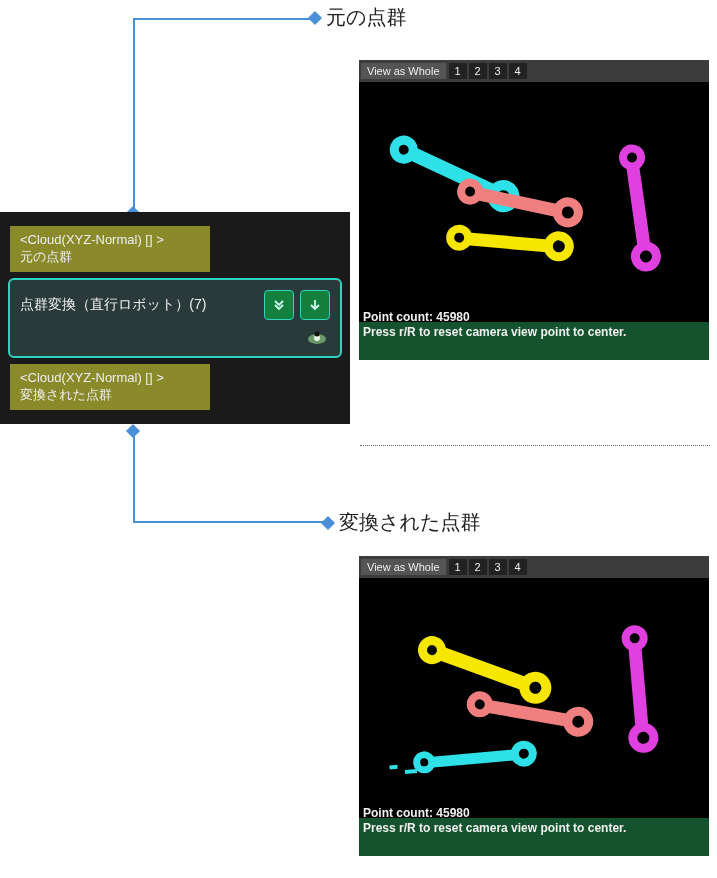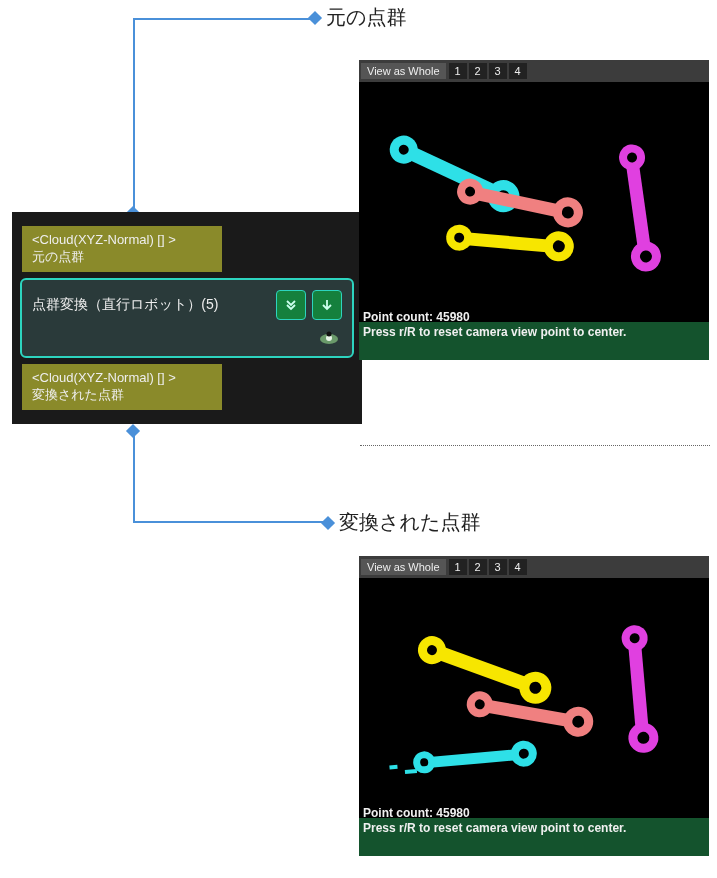--- a/index.html
+++ b/index.html
@@ -26,21 +26,21 @@
     transform: rotate(45deg);
   }
   .connector {
     position: absolute;
     border-color: #4A90D9;
     border-style: solid;
   }
   
   .node-block {
     position: absolute;
-    left: 12px;
+    left: 0px;
     top: 212px;
     width: 350px;
     background: #1a1a1a;
     padding: 10px 0 10px 0;
   }
   .port {
     background: #8a8a2a;
     color: #eee;
     font-size: 13px;
     padding: 6px 10px;
@@ -162,21 +162,21 @@
 
 <div class="conn-diamond" style="left:128px; top:208px;"></div>
 
 <div class="node-block">
   <div class="port">
     <div>&lt;Cloud(XYZ-Normal) [] &gt;</div>
     <div>元の点群</div>
   </div>
   <div class="node-main">
     <div class="node-main-row">
-      <span>点群変換（直行ロボット）(5)</span>
+      <span>点群変換（直行ロボット）(7)</span>
       <div class="node-btns">
         <div class="node-btn">
           <svg width="14" height="14" viewBox="0 0 14 14">
             <path d="M3 3 L7 7 L11 3" stroke="#cfe" stroke-width="1.8" fill="none"></path>
             <path d="M3 7 L7 11 L11 7" stroke="#cfe" stroke-width="1.8" fill="none"></path>
           </svg>
         </div>
         <div class="node-btn">
           <svg width="14" height="14" viewBox="0 0 14 14">
             <path d="M7 2 L7 10 M3 7 L7 11 L11 7" stroke="#cfe" stroke-width="1.8" fill="none"></path>

